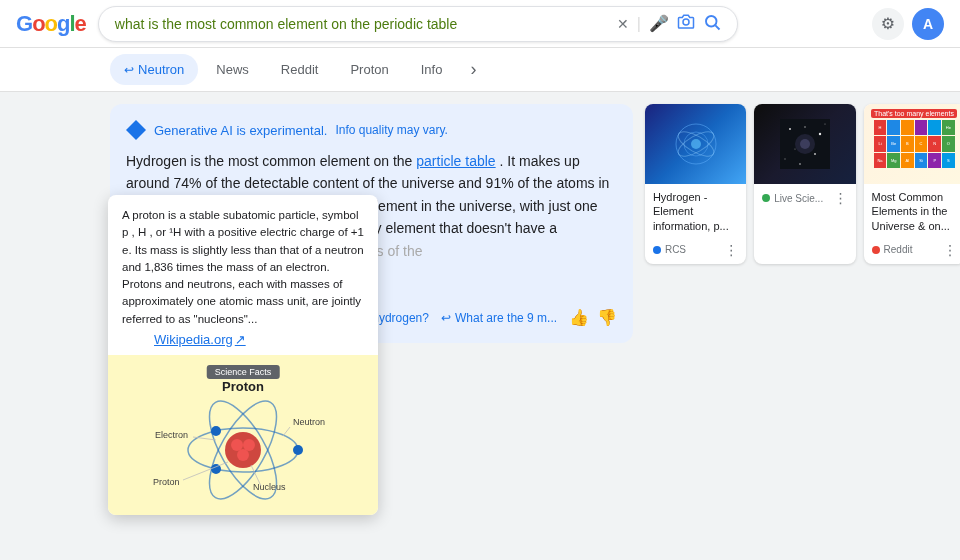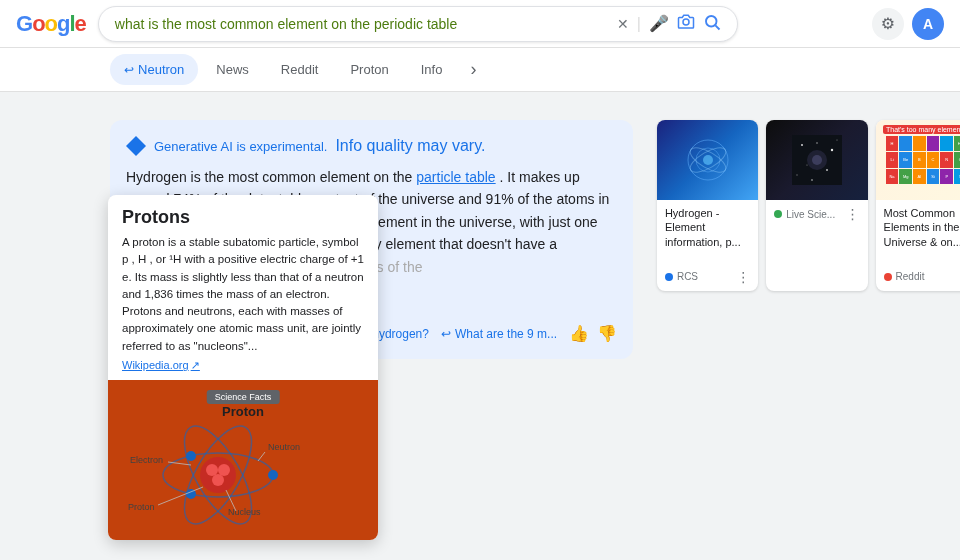--- a/index.html
+++ b/index.html
@@ -128,22 +128,22 @@
       align-items: center;
       padding: 8px 10px;
       color: #5f6368;
       cursor: pointer;
       font-size: 18px;
     }
 
     
     .main {
       display: flex;
-      padding: 28px 110px 0;
-      gap: 24px;
+      padding: 12px 110px 0;
+      gap: 12px;
       height: calc(560px - 92px);
       overflow: hidden;
     }
 
     
     .left-content {
       flex: 1;
       max-width: 600px;
     }
 
@@ -166,21 +166,21 @@
       background: #1a73e8;
       clip-path: polygon(50% 0%, 100% 50%, 50% 100%, 0% 50%);
       flex-shrink: 0;
     }
     .ai-label {
       font-size: 13px;
       color: #1a73e8;
       font-weight: 500;
     }
     .ai-disclaimer {
-      font-size: 16px;
+      font-size: 12px;
       color: #1a73e8;
     }
     .ai-text {
       font-size: 14px;
       color: #202124;
       line-height: 1.6;
       margin-bottom: 12px;
     }
     .ai-text a {
       color: #1a73e8;
@@ -270,21 +270,21 @@
     .periodic-cell:nth-child(2n) { background: #1e88e5; }
     .periodic-cell:nth-child(3n) { background: #43a047; }
     .periodic-cell:nth-child(5n) { background: #fb8c00; }
     .image-card-info {
       padding: 6px 8px;
     }
     .image-card-title {
       font-size: 11px;
       color: #202124;
       line-height: 1.3;
-      margin-bottom: 20px;
+      margin-bottom: 9px;
     }
     .image-card-source {
       display: flex;
       align-items: center;
       gap: 4px;
       font-size: 10px;
       color: #70757a;
     }
     .source-dot {
       width: 8px;
@@ -316,35 +316,36 @@
       font-weight: bold;
       color: #202124;
       margin-bottom: 6px;
     }
     .popup-text {
       font-size: 11.5px;
       color: #202124;
       line-height: 1.5;
     }
     .popup-wiki {
-      font-size: 11px;
+      font-size: 13px;
       color: #1a73e8;
       margin-top: 4px;
       display: flex;
       align-items: center;
       gap: 2px;
       text-decoration: underline;
+      margin-left: 32px;
     }
     .popup-image {
       width: 100%;
-      background: #c2410c;
+      background: #fef9c3;
       height: 160px;
       display: flex;
       align-items: center;
-      justify-content: flex-start;
+      justify-content: center;
       position: relative;
     }
     .science-facts-badge {
       position: absolute;
       top: 10px;
       left: 50%;
       transform: translateX(-50%);
       background: #5f6368;
       color: white;
       font-size: 9px;
@@ -542,21 +543,20 @@
         </div>
       </div>
 
     </div>
   </div>
 
 </div>
 
 <div class="popup-overlay">
   <div class="popup-header">
-    <div class="popup-title">Protons</div>
     <div class="popup-text">A proton is a stable subatomic particle, symbol p , H , or ¹H  with a positive electric charge of +1 e. Its mass is slightly less than that of a neutron and 1,836 times the mass of an electron. Protons and neutrons, each with masses of approximately one atomic mass unit, are jointly referred to as "nucleons"...</div>
     <div class="popup-wiki">
       <span>Wikipedia.org</span>
       <span>↗</span>
     </div>
   </div>
   <div class="popup-image">
     <div class="science-facts-badge">Science Facts</div>
     <div style="position:absolute;top:24px;left:50%;transform:translateX(-50%);font-size:13px;font-weight:bold;color:#202124;">Proton</div>
 

